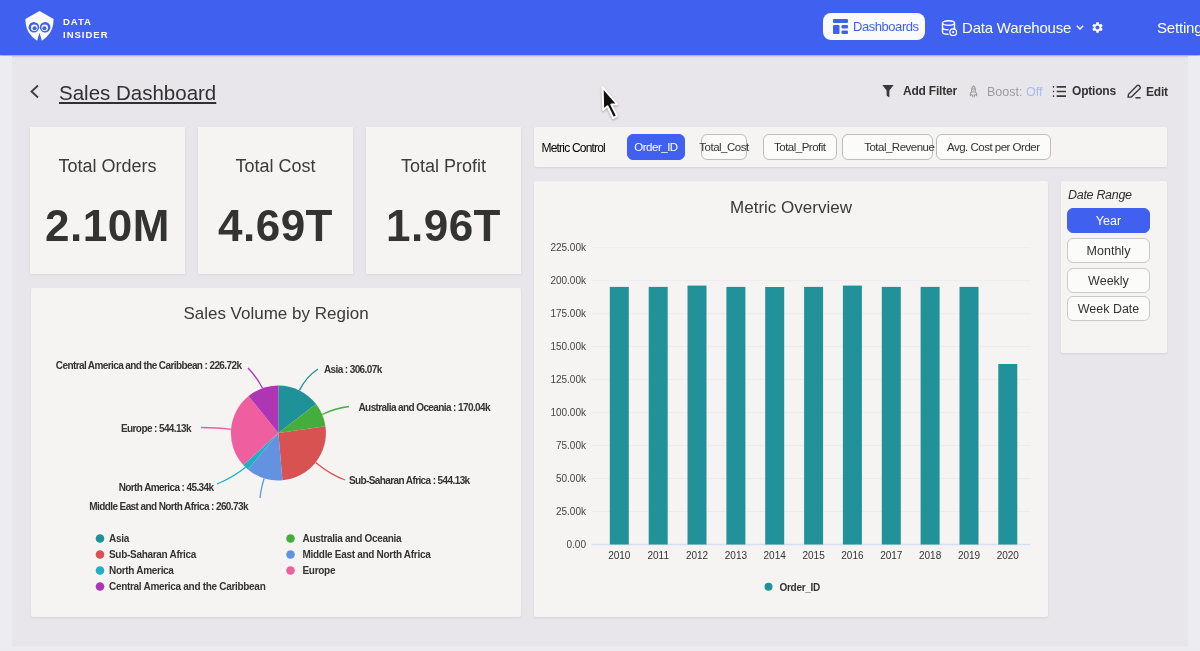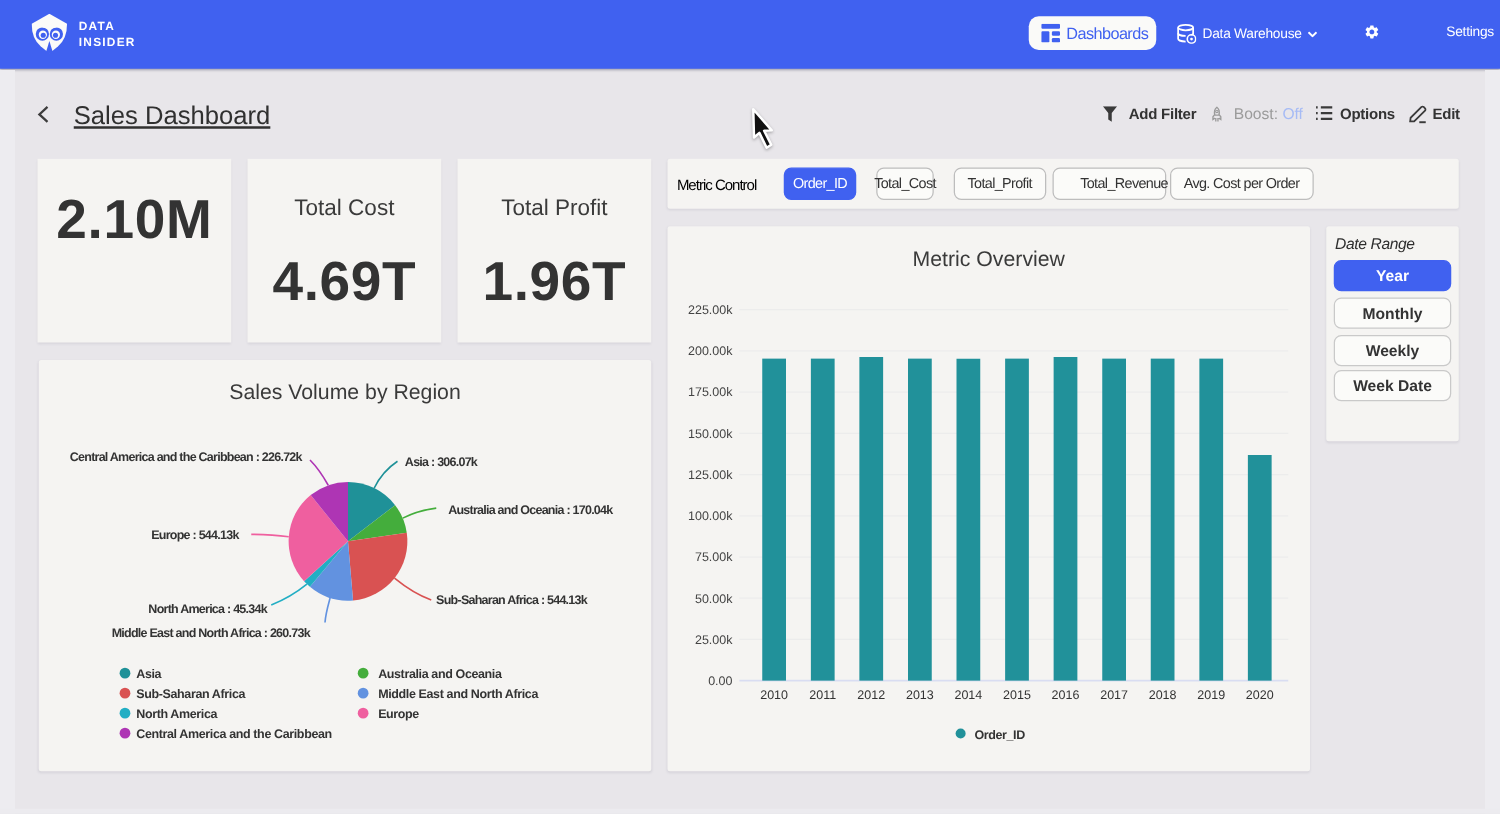--- a/index.html
+++ b/index.html
@@ -2,28 +2,28 @@
 <html><head>
 <meta charset="utf-8">
 <style>
   * { margin:0; padding:0; box-sizing:border-box; }
   html,body { width:1200px; height:651px; overflow:hidden; }
   body { font-family:"Liberation Sans", sans-serif; background:#e8e6ea; position:relative; }
   .abs { position:absolute; }
   .card { position:absolute; background:#f5f4f2; border-radius:2px; box-shadow:0 1px 2px rgba(60,60,90,0.10); }
   .nav { position:absolute; left:0; top:0; width:1200px; height:55px; background:#4061f0; }
   .brand { position:absolute; left:63px; top:15px; color:#fff; font-size:9.5px; font-weight:700; letter-spacing:1.0px; line-height:13px; }
-  .navbtn { position:absolute; display:flex; align-items:center; color:#fff; font-size:11px;text-align:center; }
+  .navbtn { position:absolute; display:flex; align-items:center; color:#fff; font-size:15px;text-align:center; }
   .dashbtn { position:absolute; left:823px; top:13px; width:102px; height:27px; background:#fafaf8; border-radius:8px; display:flex; align-items:center; padding-left:10px; color:#4061f0; font-size:13px; letter-spacing:-0.45px;}
-  .sub-ic { display:flex; align-items:flex-start; position:absolute; font-size:12px; font-weight:700; color:#333; letter-spacing:-0.2px;}
+  .sub-ic { display:flex; align-items:flex-end; position:absolute; font-size:12px; font-weight:700; color:#333; letter-spacing:-0.2px;}
   .kpi { position:absolute; width:155px; height:147px; background:#f5f4f2; box-shadow:0 1px 2px rgba(60,60,90,0.10); text-align:center; }
   .kpi .t { margin-top:29px; font-size:18px; color:#3b3b3b; }
   .kpi .v { margin-top:24px; font-size:44px; font-weight:700; color:#333; letter-spacing:0.5px; }
   .mbtn { position:absolute; top:7px; height:26px; border:1px solid #bdbdbd; border-radius:6px; background:#fbfbf9; font-size:11.5px; letter-spacing:-0.5px; color:#333; display:flex; align-items:center; justify-content:center; }
-  .dbtn { position:absolute; left:6px; width:94px; height:25px; border:1px solid #c9c9c9; border-radius:6px; background:#fbfbf9; font-size:12.5px; color:#333; display:flex; align-items:center; justify-content:center;font-weight:bold; }
+  .dbtn { position:absolute; left:6px; width:83px; height:25px; border:1px solid #c9c9c9; border-radius:6px; background:#fbfbf9; font-size:12.5px; color:#333; display:flex; align-items:center; justify-content:center; }
 </style>
 </head>
 <body>
 
 <div class="nav" style="box-shadow:0 1px 2px rgba(20,20,60,0.35);"></div>
 <div class="abs" style="left:0;top:56px;width:12px;height:595px;background:#edecf0;"></div>
 <div class="abs" style="left:1188px;top:56px;width:12px;height:595px;background:#edecf0;"></div>
 <div class="abs" style="left:0;top:647px;width:1200px;height:4px;background:#ecebef;"></div>
 <svg class="abs" style="left:25px;top:11px" width="29" height="32" viewBox="0 0 29 32">
   <path fill="#fbfbf9" d="M14.5 0 L28.6 8 Q28.8 19.5 21.5 26 Q18 29 14.5 31.5 Q11 29 7.5 26 Q0.2 19.5 0.4 8 Z"></path>
@@ -102,20 +102,21 @@
 </div>
 <div class="sub-ic" style="left:1127px; top:84px;">
   <svg width="15" height="15" viewBox="0 0 16 15" style="margin-right:4px">
     <path fill="none" stroke="#3a3a3a" stroke-width="1.5" d="M1.2 13.5 L1.6 10.4 L10.9 1.2 C11.4 0.7 12.2 0.7 12.7 1.2 L13.9 2.4 C14.4 2.9 14.4 3.7 13.9 4.2 L4.6 13.4 Z"></path>
     <path stroke="#3a3a3a" stroke-width="1.6" d="M9 14.2 H14.5"></path>
   </svg>
   Edit
 </div>
 
 <div class="kpi" style="left:30px; top:127px;">
+    <div class="t">Total Orders</div>
     <div class="v">2.10M</div>
   </div>
 <div class="kpi" style="left:198px; top:127px;">
     <div class="t">Total Cost</div>
     <div class="v">4.69T</div>
   </div>
 <div class="kpi" style="left:366px; top:127px;">
     <div class="t">Total Profit</div>
     <div class="v">1.96T</div>
   </div>

